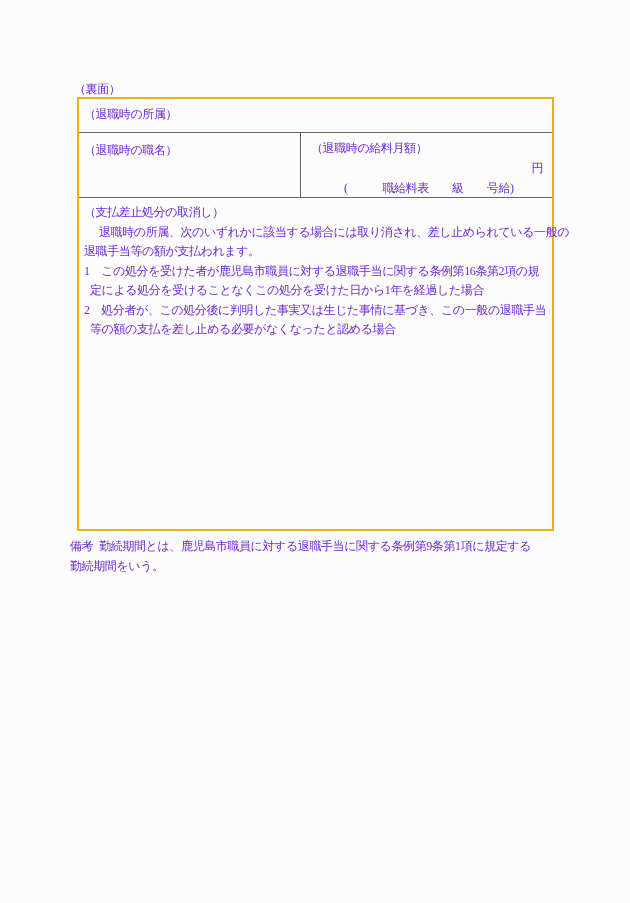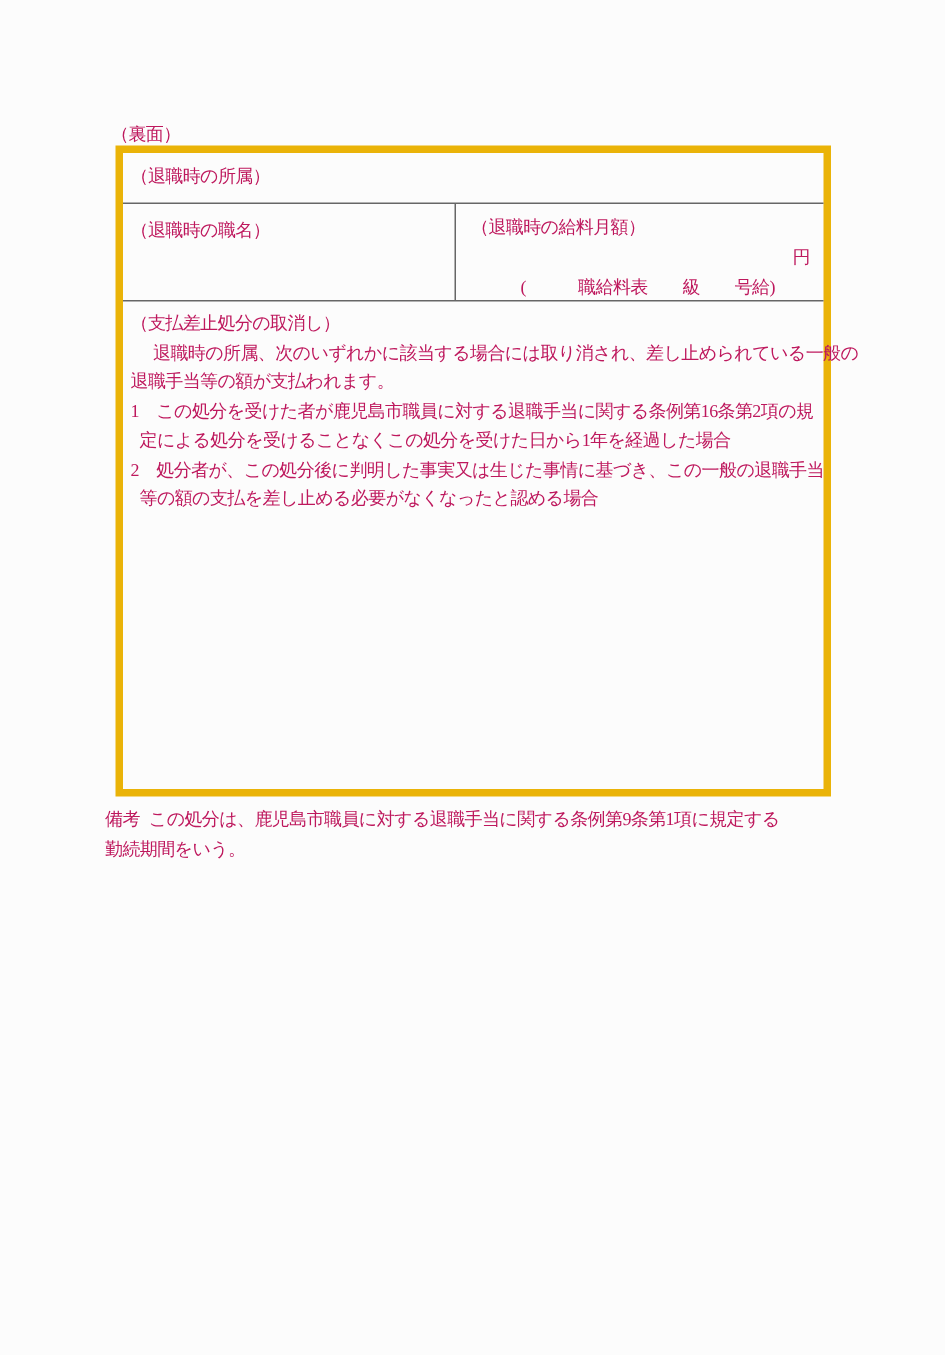--- a/index.html
+++ b/index.html
@@ -3,36 +3,36 @@
 <meta charset="utf-8">
 <style>
   html, body { margin: 0; padding: 0; }
   .page {
     position: relative;
     width: 630px;
     height: 903px;
     background: #fcfcfc;
     font-family: "Liberation Serif", "DejaVu Serif", serif;
     font-size: 12px;
-    color: #be185d;
+    color: #6d28d9;
     letter-spacing: -0.4px;
     overflow: hidden;
   }
   .side-label {
     position: absolute;
     left: 74px;
     top: 81px;
   }
   .form-table {
     position: absolute;
     left: 77px;
     top: 97px;
     width: 477px;
     height: 434px;
-    border: 5px solid #eab308;
+    border: 2px solid #eab308;
     box-sizing: border-box;
   }
   .row { box-sizing: border-box; }
   .row + .row { border-top: 1px solid #666; }
   .row1 {
     height: 33px;
     padding: 7px 4px 0 5px;
   }
   .row2 {
     height: 65px;
@@ -106,18 +106,18 @@
       <div class="tl">1　この処分を受けた者が鹿児島市職員に対する退職手当に関する条例第16条第2項の規</div>
       <div class="tl l-half">定による処分を受けることなくこの処分を受けた日から1年を経過した場合</div>
       <div class="tl">2　処分者が、この処分後に判明した事実又は生じた事情に基づき、この一般の退職手当</div>
       <div class="tl l-half">等の額の支払を差し止める必要がなくなったと認める場合</div>
     </div>
 
   </div>
 
   <div class="note">
     <div class="note-l1">
-      <span class="note-label">備考</span><span>この処分は、鹿児島市職員に対する退職手当に関する条例第9条第1項に規定する</span>
+      <span class="note-label">備考</span><span>勤続期間とは、鹿児島市職員に対する退職手当に関する条例第9条第1項に規定する</span>
     </div>
     <div class="note-l2">勤続期間をいう。</div>
   </div>
 
 </div>
 
 </body></html>

